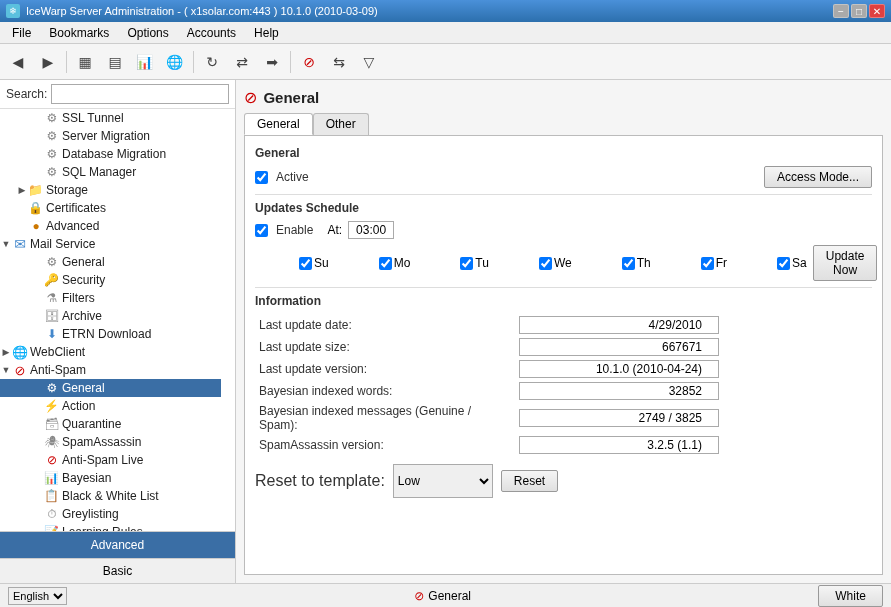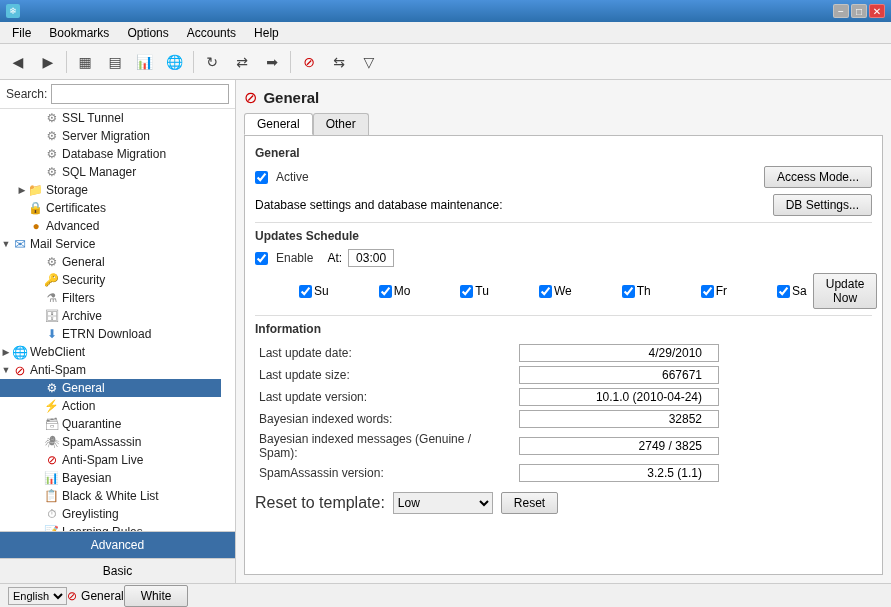--- a/index.html
+++ b/index.html
@@ -76,30 +76,30 @@
     
     .info-table { width: 100%; border-collapse: collapse; margin-top: 4px; }
     .info-table tr td { padding: 2px 4px; font-size: 12px; vertical-align: middle; margin-left: 33px; }
     .info-table tr td:first-child { color: #333; width: 260px; }
     .info-value { border: 1px solid #aaa; background: white; padding: 1px 16px; min-width: 160px; display: inline-block; text-align: right; width: 200px; }
 
     
     .update-now-btn { padding: 3px 12px; border: 1px solid #999; background: linear-gradient(to bottom, #f5f5f5, #e0e0e0); cursor: pointer; font-size: 12px; border-radius: 2px; }
 
     
-    .bottom-bar { height: 24px; background: #f0f0f0; border-top: 1px solid #ccc; display: flex; align-items: center; justify-content: flex-start; padding: 0 8px; }
+    .bottom-bar { height: 24px; background: #f0f0f0; border-top: 1px solid #ccc; display: flex; align-items: center; justify-content: space-between; padding: 0 8px; }
     .bottom-left { display: flex; align-items: center; gap: 4px; }
     .lang-select { height: 18px; font-size: 11px; border: 1px solid #aaa; }
     .status-area { display: flex; align-items: center; gap: 4px; font-size: 12px; }
     .apply-btn { padding: 3px 16px; border: 1px solid #999; background: linear-gradient(to bottom, #f5f5f5, #e0e0e0); cursor: pointer; font-size: 12px; border-radius: 2px; }
 
     
     .reset-row { display: flex; align-items: center; gap: 8px; margin-top: 8px; }
     .reset-row label { font-size: 16px; color: #333; }
-    .template-select { height: 22px; min-width: 100px; font-size: 12px; border: 1px solid #aaa; }
+    .template-select { height: 34px; min-width: 100px; font-size: 12px; border: 1px solid #aaa; }
     .reset-btn { padding: 3px 12px; border: 1px solid #999; background: linear-gradient(to bottom, #f5f5f5, #e0e0e0); cursor: pointer; font-size: 12px; border-radius: 2px; }
 
     .time-input { width: 46px; height: 18px; border: 1px solid #aaa; padding: 1px 3px; font-size: 12px; text-align: center; }
 
     input[type=checkbox] { width: 13px; height: 13px; }
 
     .tree-container { position: relative; flex: 1; overflow: hidden; }
     .tree-inner { overflow-y: scroll; overflow-x: hidden; height: 100%; padding-right: 14px; }
     .tree-inner::-webkit-scrollbar { width: 14px; }
     .tree-inner::-webkit-scrollbar-track { background: #f0f0f0; border-left: 1px solid #ccc; }
@@ -107,20 +107,21 @@
 
     .tab-panel-wrapper { flex: 1; display: flex; flex-direction: column; overflow: hidden; }
     .tab-content-inner { flex: 1; background: #fff; border: 1px solid #bbb; padding: 10px; overflow: auto; }
   </style>
 </head>
 <body>
 
 <div class="title-bar">
   <div class="title-bar-left">
     <div class="title-bar-icon">❄</div>
+    <span>IceWarp Server Administration - ( x1solar.com:443 ) 10.1.0 (2010-03-09)</span>
   </div>
   <div class="title-bar-buttons">
     <div class="tb-btn min">−</div>
     <div class="tb-btn max">□</div>
     <div class="tb-btn close">✕</div>
   </div>
 </div>
 
 <div class="menu-bar">
   <span class="menu-item">File</span>
@@ -369,24 +370,20 @@
         <div class="section-title">General</div>
 
         <div class="form-row">
           <label class="checkbox-label">
             <input type="checkbox" checked="" style="">
             <span>Active</span>
           </label>
           <button class="action-btn btn-right">Access Mode...</button>
         </div>
 
-        <div class="form-row">
-          <span>Database settings and database maintenance:</span>
-          <button class="action-btn btn-right">DB Settings...</button>
-        </div>
 
         <div class="divider-line"></div>
 
         <div class="schedule-section">
           <div class="section-title">Updates Schedule</div>
           <div class="form-row">
             <label class="checkbox-label">
               <input type="checkbox" checked="" style="">
               <span>Enable</span>
             </label>

